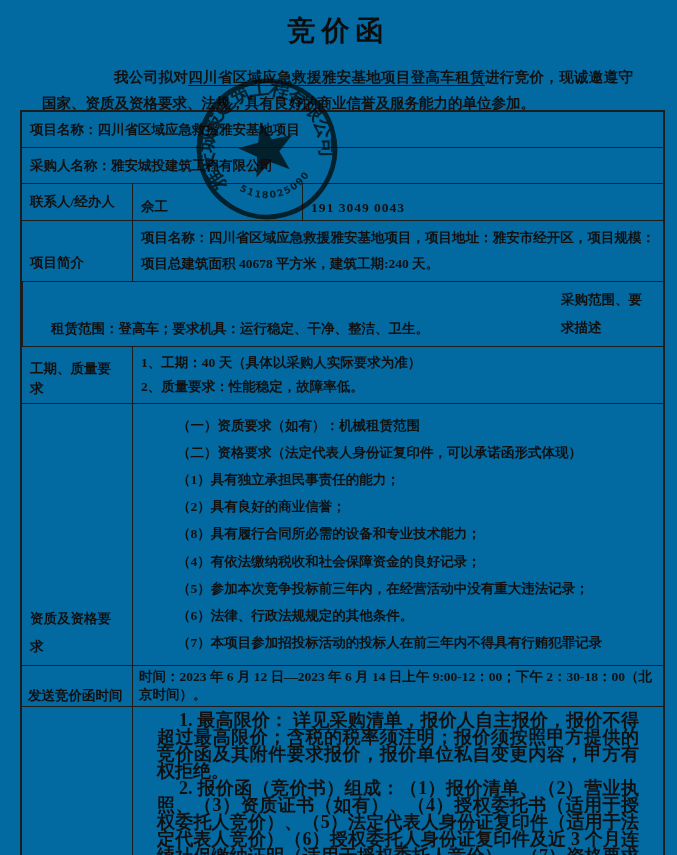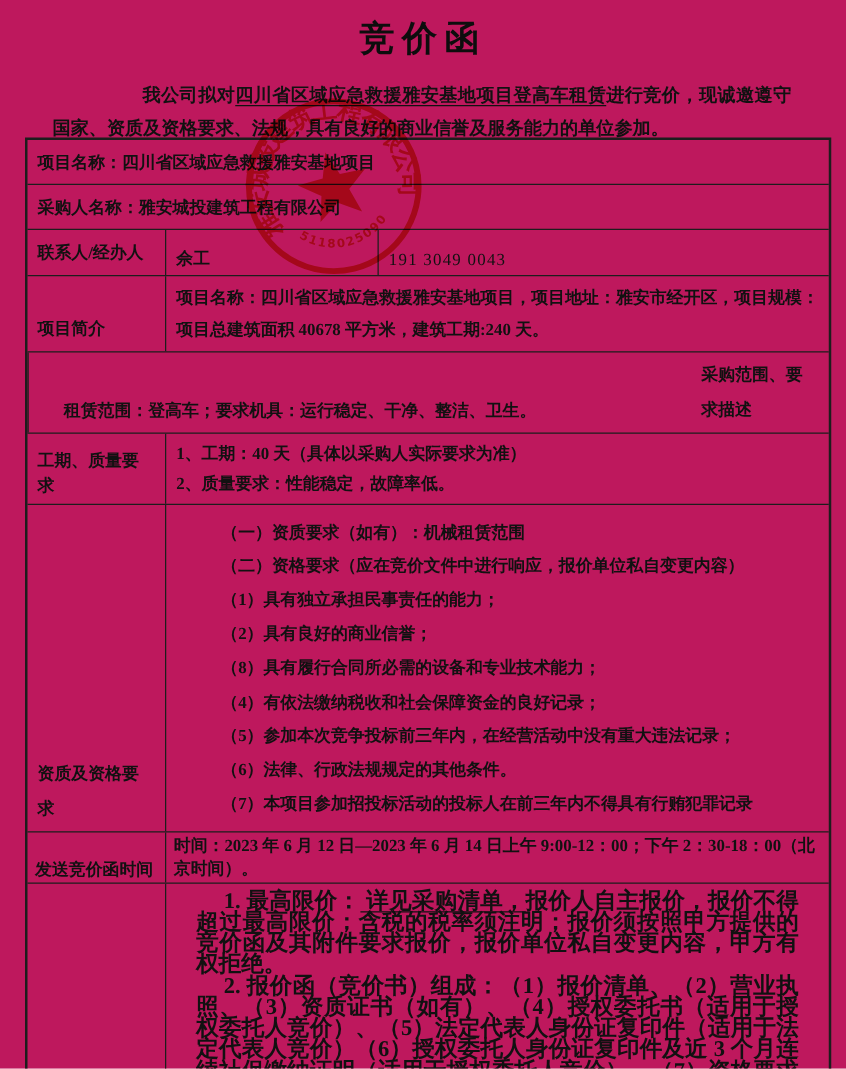--- a/index.html
+++ b/index.html
@@ -1,19 +1,19 @@
 <!DOCTYPE html>
 <html><head>
 <meta charset="utf-8">
 <style>
   html,body{margin:0;padding:0;background:#ffffff;}
   .page{
     position:relative;
     width:677px;height:855px;
-    background:#be185d;
+    background:#0369a1;
     font-family:"Liberation Serif","DejaVu Serif",serif;
     color:#111;
     overflow:hidden;
   }
   .doc-title{
     margin:0;
     padding-top:12px;
     text-align:center;
     font-size:28px;
     letter-spacing:6px;
@@ -45,21 +45,21 @@
     width:110px; flex:0 0 110px;
     font-weight:700;
     line-height:28px;
   }
   .cell-content{ flex:1; border-left:1.5px solid #1d1d1d; font-weight:600; }
   .full-cell{ flex:1; font-weight:600; }
   .full-cell b{ font-weight:700; }
   .r-h35{ min-height:36px; }
   .r3-val{ width:170px; flex:0 0 170px; border-left:1.5px solid #1d1d1d; font-weight:600; }
   .r3-lab{ width:92px; flex:0 0 92px; border-left:1.5px solid #1d1d1d; font-weight:700; }
-  .r3-phone{ flex:1; border-left:1.5px solid #1d1d1d; font-weight:400; letter-spacing:1px; }
+  .r3-phone{ flex:1; border-left:1.5px solid #1d1d1d; font-weight:700; letter-spacing:1px; }
   .lh26{ line-height:26px; }
   .lh24{ line-height:24px; }
   .indent1{ text-indent:20px; }
   .req-item{ padding-left:36px; line-height:16px; margin:6px 0; font-weight:600; }
   .quals{ padding:8px 8px 8px 8px; justify-content:center; }
   .quals .req-item{ margin:5.6px 0; }
   .bid-req{ font-size:18px; line-height:17px; text-align:justify; font-weight:600; padding:5px 24px; }
   .bid-req p{ margin:0; text-indent:22px; }
   
   .stamp{
@@ -117,21 +117,21 @@
       <div class="cell cell-content lh24">
         <div>1、工期：40 天（具体以采购人实际要求为准）</div>
         <div>2、质量要求：性能稳定，故障率低。</div>
       </div>
     </div>
 
     <div class="row" style="min-height:255px">
       <div class="cell cell-label">资质及资格要求</div>
       <div class="cell cell-content quals">
           <div class="req-item">（一）资质要求（如有）：机械租赁范围</div>
-          <div class="req-item">（二）资格要求（应在竞价文件中进行响应，报价单位私自变更内容）</div>
+          <div class="req-item">（二）资格要求（法定代表人身份证复印件，可以承诺函形式体现）</div>
           <div class="req-item">（1）具有独立承担民事责任的能力；</div>
           <div class="req-item">（2）具有良好的商业信誉；</div>
           <div class="req-item">（8）具有履行合同所必需的设备和专业技术能力；</div>
           <div class="req-item">（4）有依法缴纳税收和社会保障资金的良好记录；</div>
           <div class="req-item">（5）参加本次竞争投标前三年内，在经营活动中没有重大违法记录；</div>
           <div class="req-item">（6）法律、行政法规规定的其他条件。</div>
           <div class="req-item">（7）本项目参加招投标活动的投标人在前三年内不得具有行贿犯罪记录</div>
         </div>
     </div>
 

